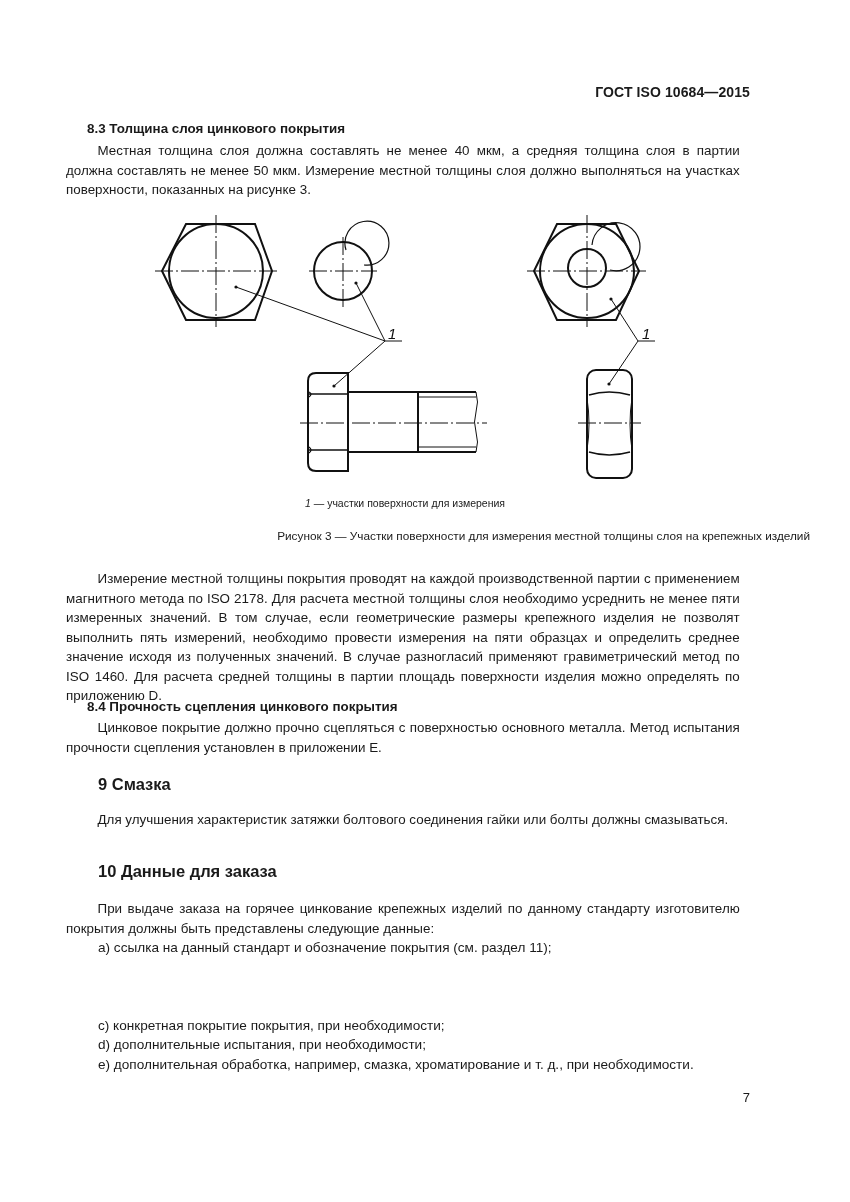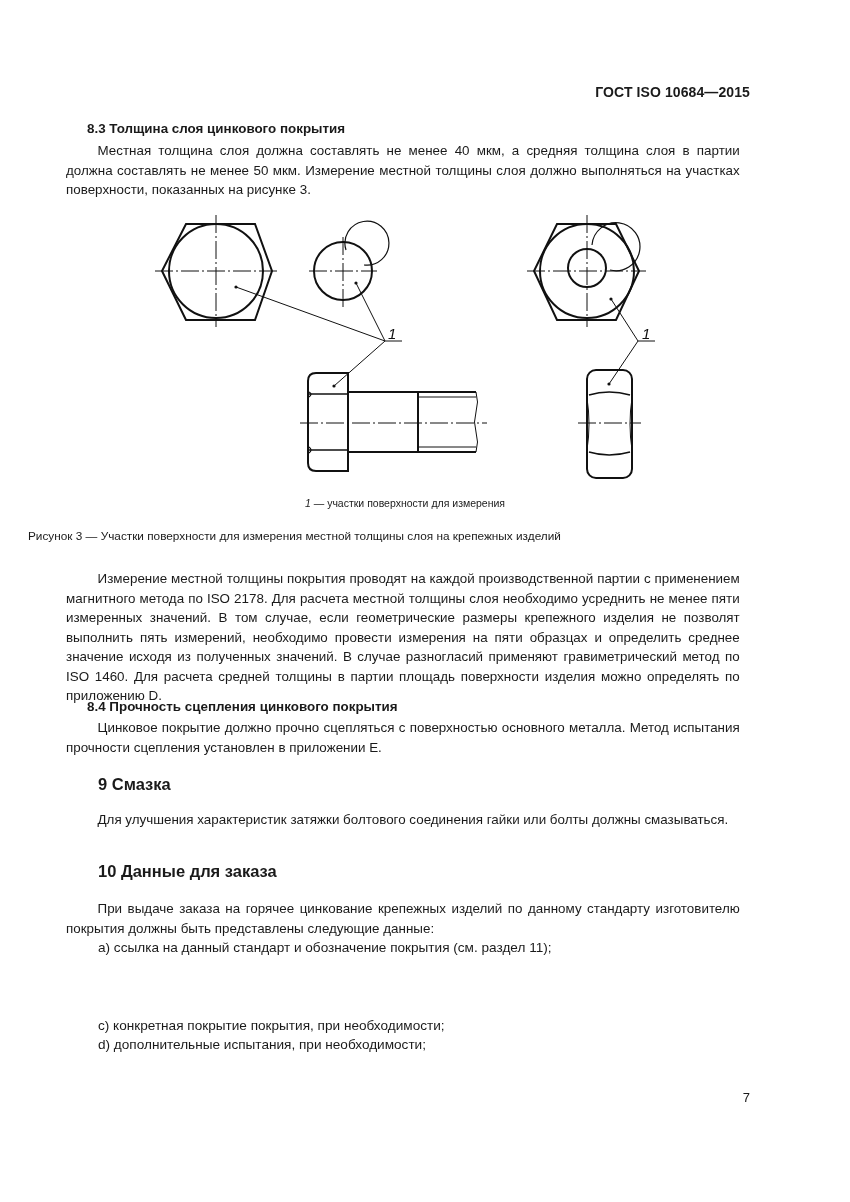--- a/index.html
+++ b/index.html
@@ -8,21 +8,21 @@
     .page { position: absolute; left: 0; top: 0; width: 850px; height: 1202px; }
     .doc-id { position: absolute; top: 84px; right: 100px; font-weight: bold; font-size: 14px; letter-spacing: 0.1px; }
     .h3 { position: absolute; left: 87px; font-weight: bold; font-size: 13.4px; }
     .h2 { position: absolute; left: 98px; font-weight: bold; font-size: 16.5px; }
     .para { position: absolute; left: 66px; width: 684px; font-size: 13.6px; line-height: 19.5px;
             text-align: justify; text-indent: 32px; transform: scaleX(0.985); transform-origin: left top; }
     .list-item { position: absolute; left: 66px; width: 684px; font-size: 13.6px; line-height: 19.5px;
                  text-align: justify; text-indent: 32px; }
     .caption-legend { position: absolute; top: 497px; left: 0; width: 810px; text-align: center; font-size: 10.5px; }
     .caption-legend .num { font-style: italic; }
-    .caption-title { position: absolute; top: 529px; left: 0; width: 810px; text-align: left; font-size: 11.8px; margin-left: 28px; }
+    .caption-title { position: absolute; top: 529px; left: 0; width: 810px; text-align: right; font-size: 11.8px; }
     .figure { position: absolute; left: 140px; top: 205px; width: 540px; height: 280px; }
     .page-num { position: absolute; top: 1090px; right: 100px; font-size: 13px; }
     svg text { font-family: "Liberation Sans", sans-serif; }
   </style>
 </head>
 <body>
 
 <div class="page">
 
   <div class="doc-id">ГОСТ ISO 10684—2015</div>
@@ -116,15 +116,16 @@
 
   <div class="h2" style="top:775px;">9  Смазка</div>
   <div class="para" style="top:810px;">Для улучшения характеристик затяжки болтового соединения гайки или болты должны смазываться.</div>
 
   <div class="h2" style="top:862px;">10  Данные для заказа</div>
   <div class="para" style="top:899px;">При выдаче заказа на горячее цинкование крепежных изделий по данному стандарту изготовителю покрытия должны быть представлены следующие данные:</div>
 
   <div class="list-item" style="top:938px;">a)  ссылка на данный стандарт и обозначение покрытия (см. раздел 11);</div>
   <div class="list-item" style="top:1016px;">c)  конкретная покрытие покрытия, при необходимости;</div>
   <div class="list-item" style="top:1035px;">d)  дополнительные испытания, при необходимости;</div>
+  <div class="list-item" style="top:1055px;">e)  дополнительная обработка, например, смазка, хроматирование и т. д., при необходимости.</div>
 
   <div class="page-num">7</div>
 </div>
 
 </body></html>

